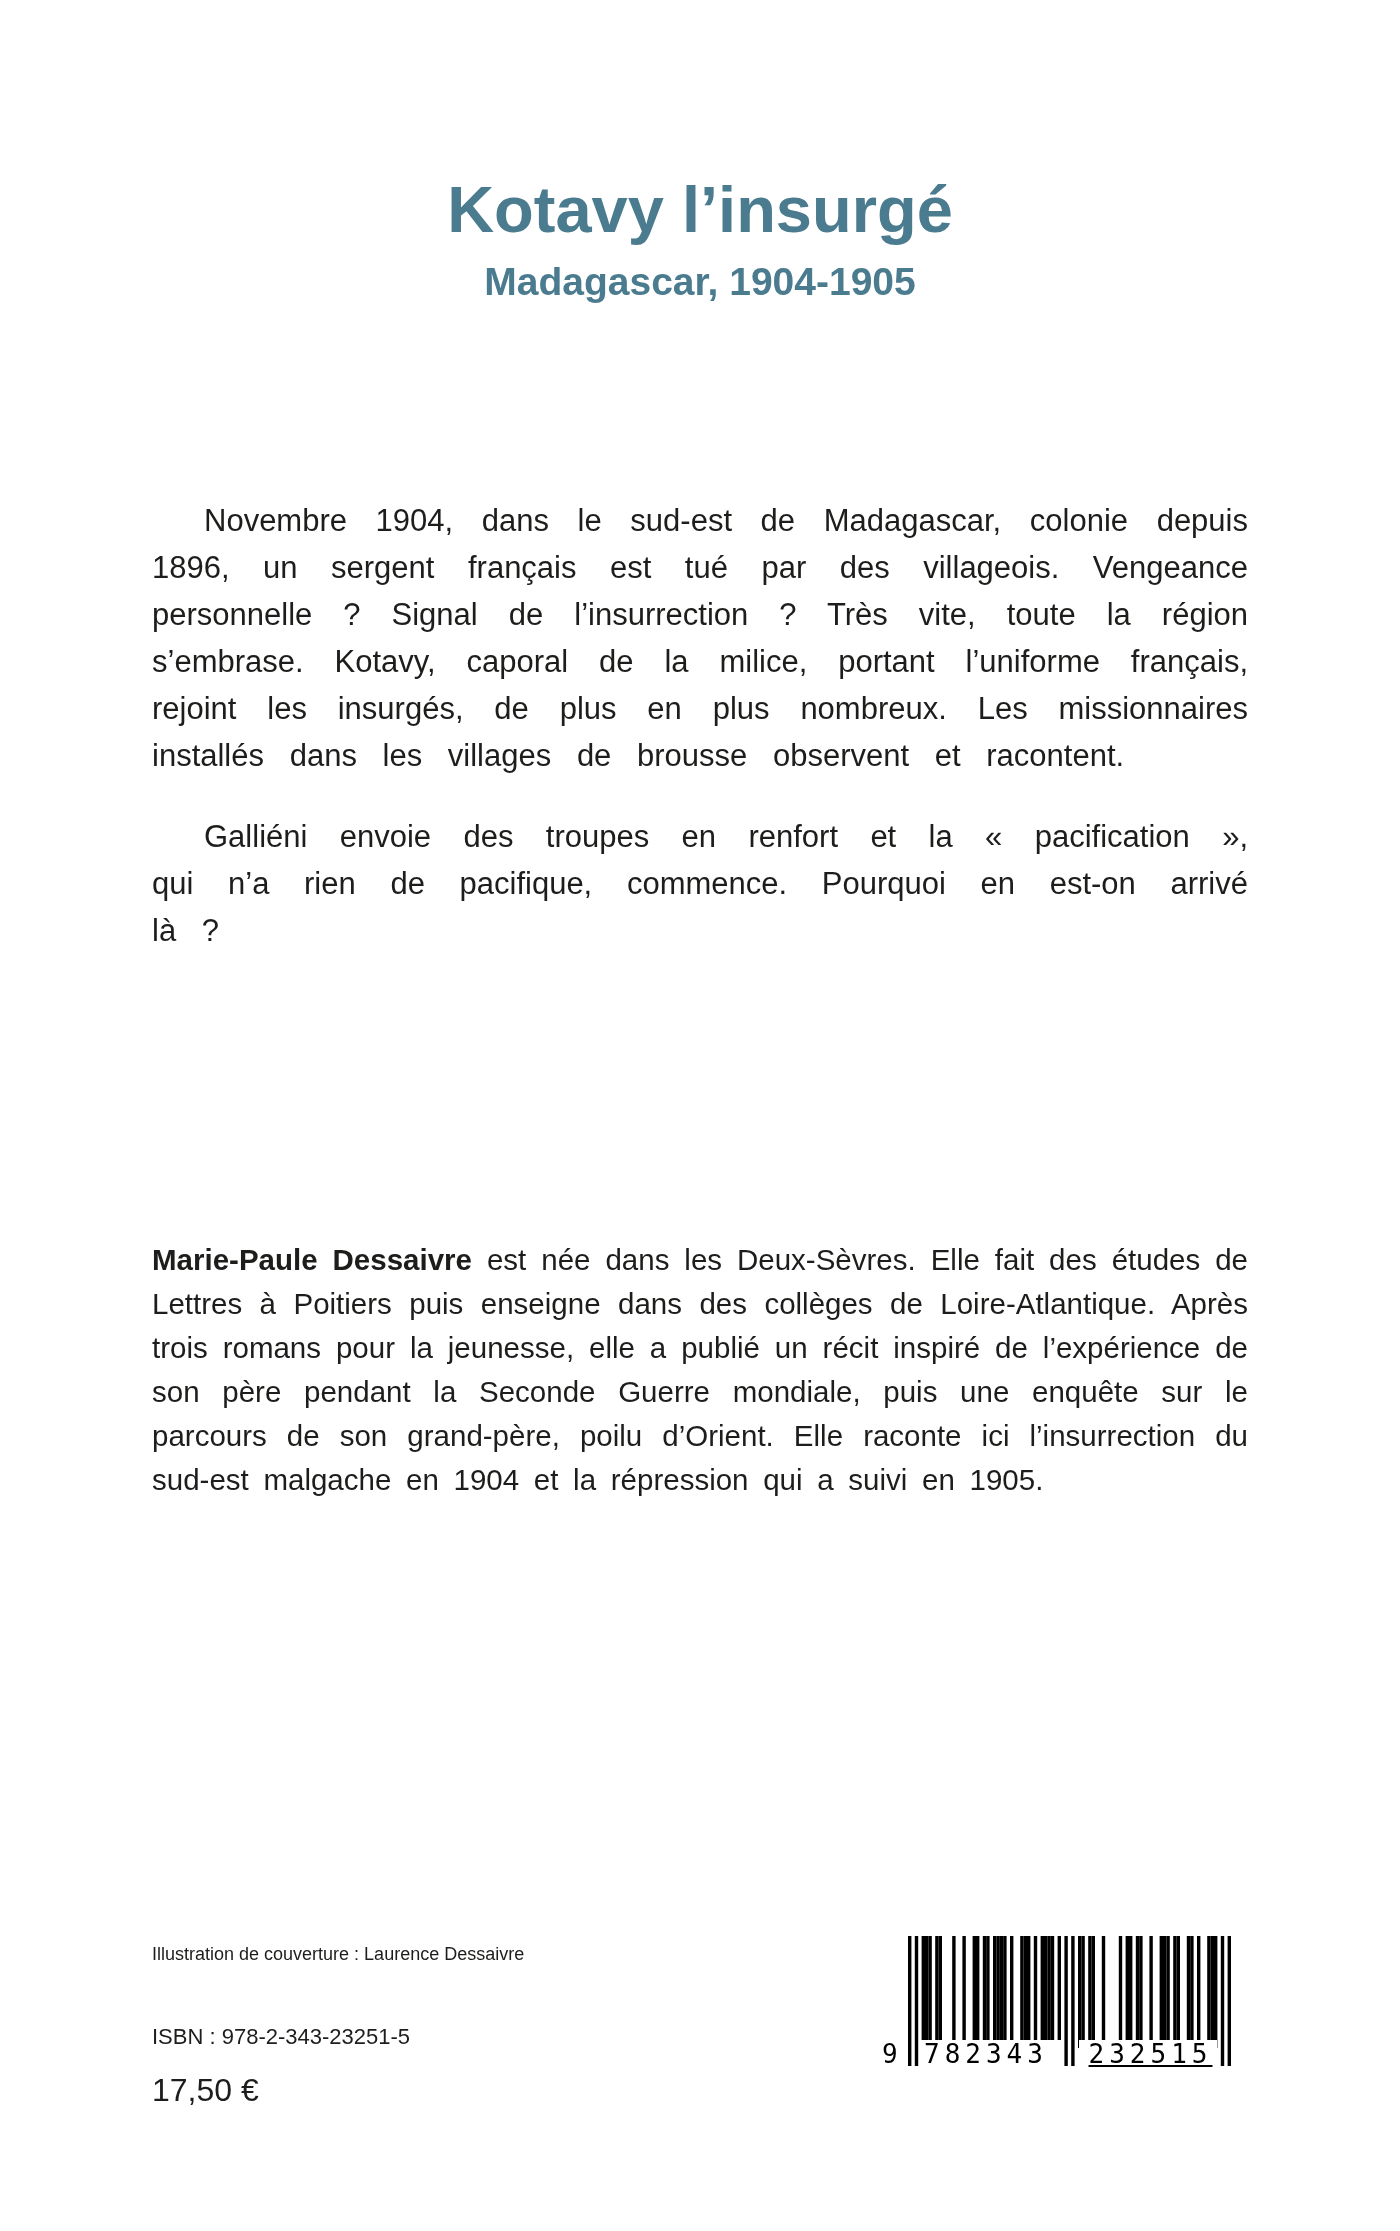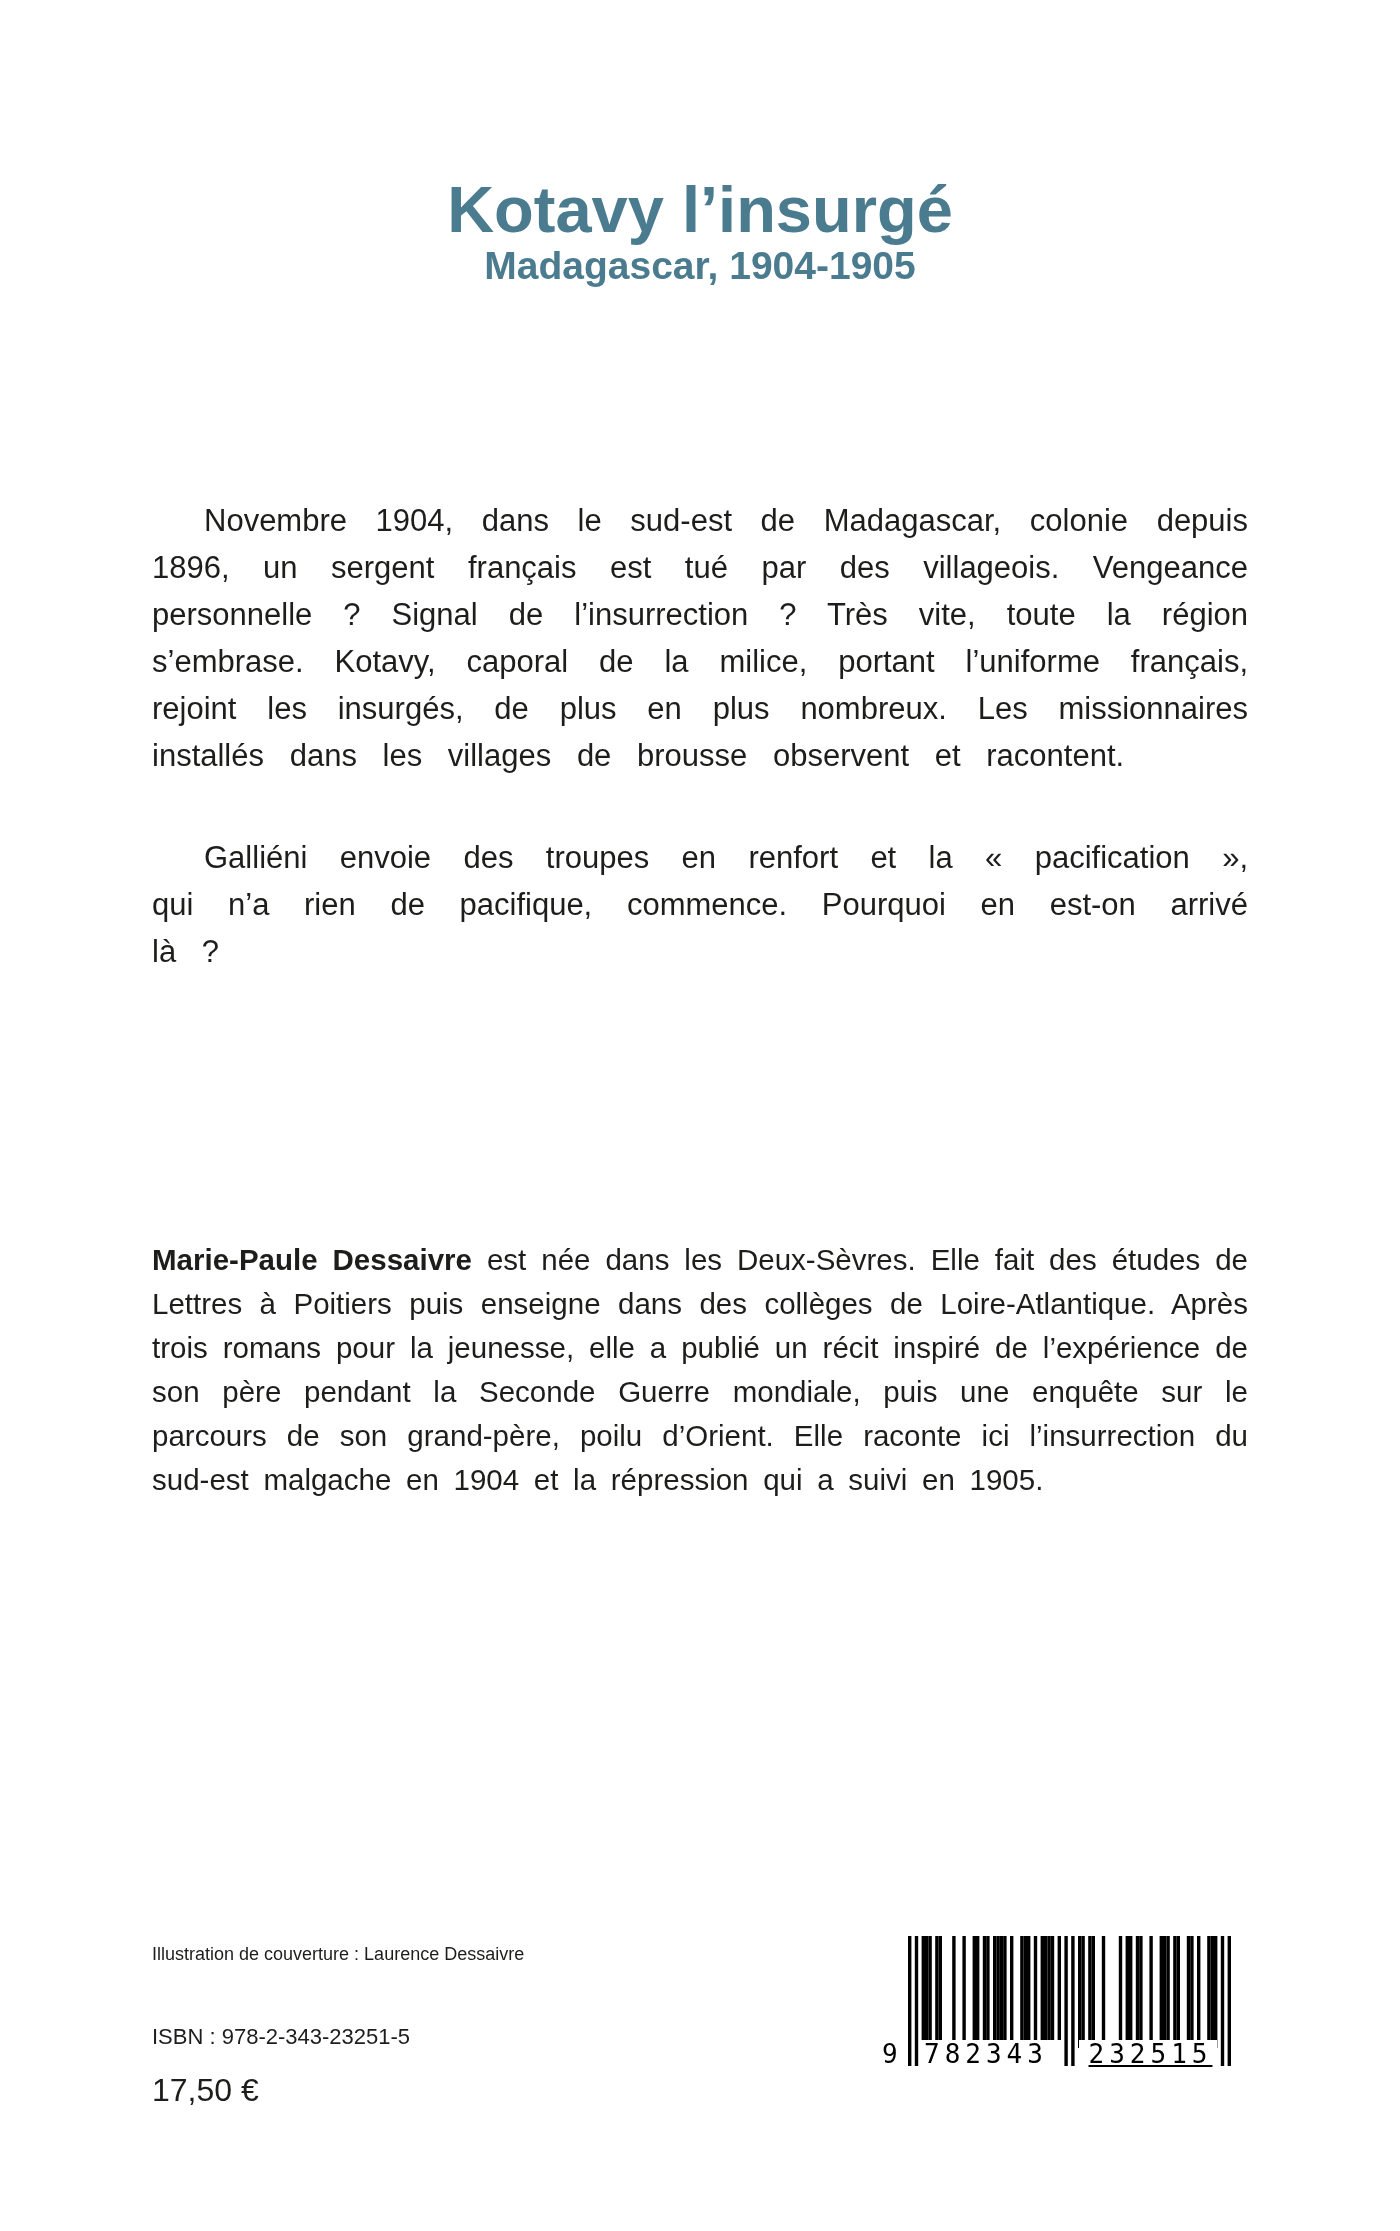--- a/index.html
+++ b/index.html
@@ -24,37 +24,38 @@
     text-align: center;
     color: #4a7b8e;
   }
   .title {
     margin: 0;
     font-size: 65px;
     line-height: 1.05;
     font-weight: 700;
   }
   .subtitle {
+    margin-top: 16px;
     font-size: 39px;
     font-weight: 700;
   }
 
   
   .synopsis {
     position: absolute;
     left: 152px;
     right: 152px;
     top: 497px;
     font-size: 31px;
     line-height: 47px;
     text-align: justify;
     word-spacing: 0.55em;
   }
   .synopsis p { margin: 0; text-indent: 52px; }
-  .synopsis p + p { margin-top: 55px; }
+  .synopsis p + p { margin-top: 34px; }
 
   
   .bio {
     position: absolute;
     left: 152px;
     right: 152px;
     top: 1238px;
     font-size: 29.5px;
     line-height: 44px;
     text-align: justify;

